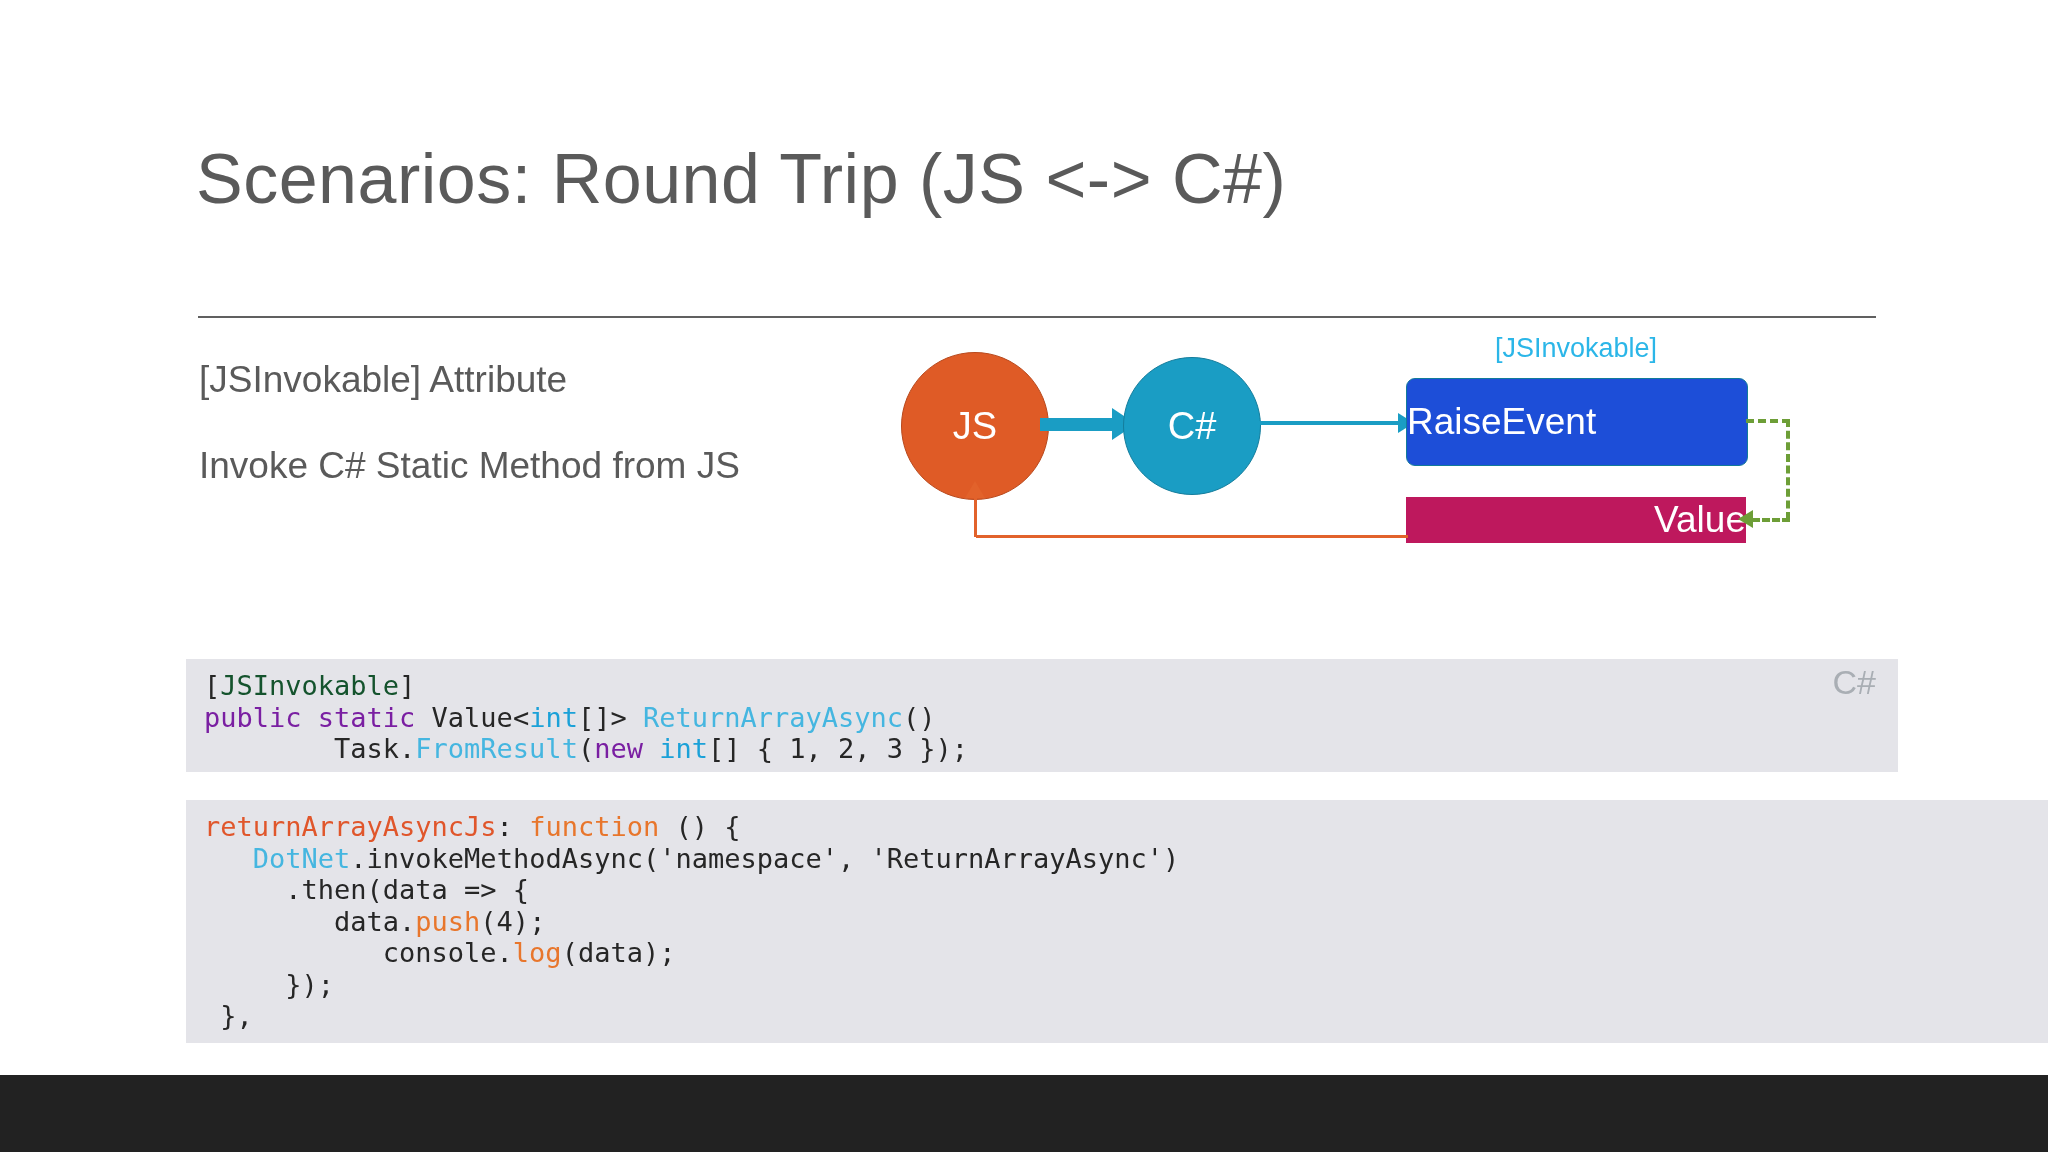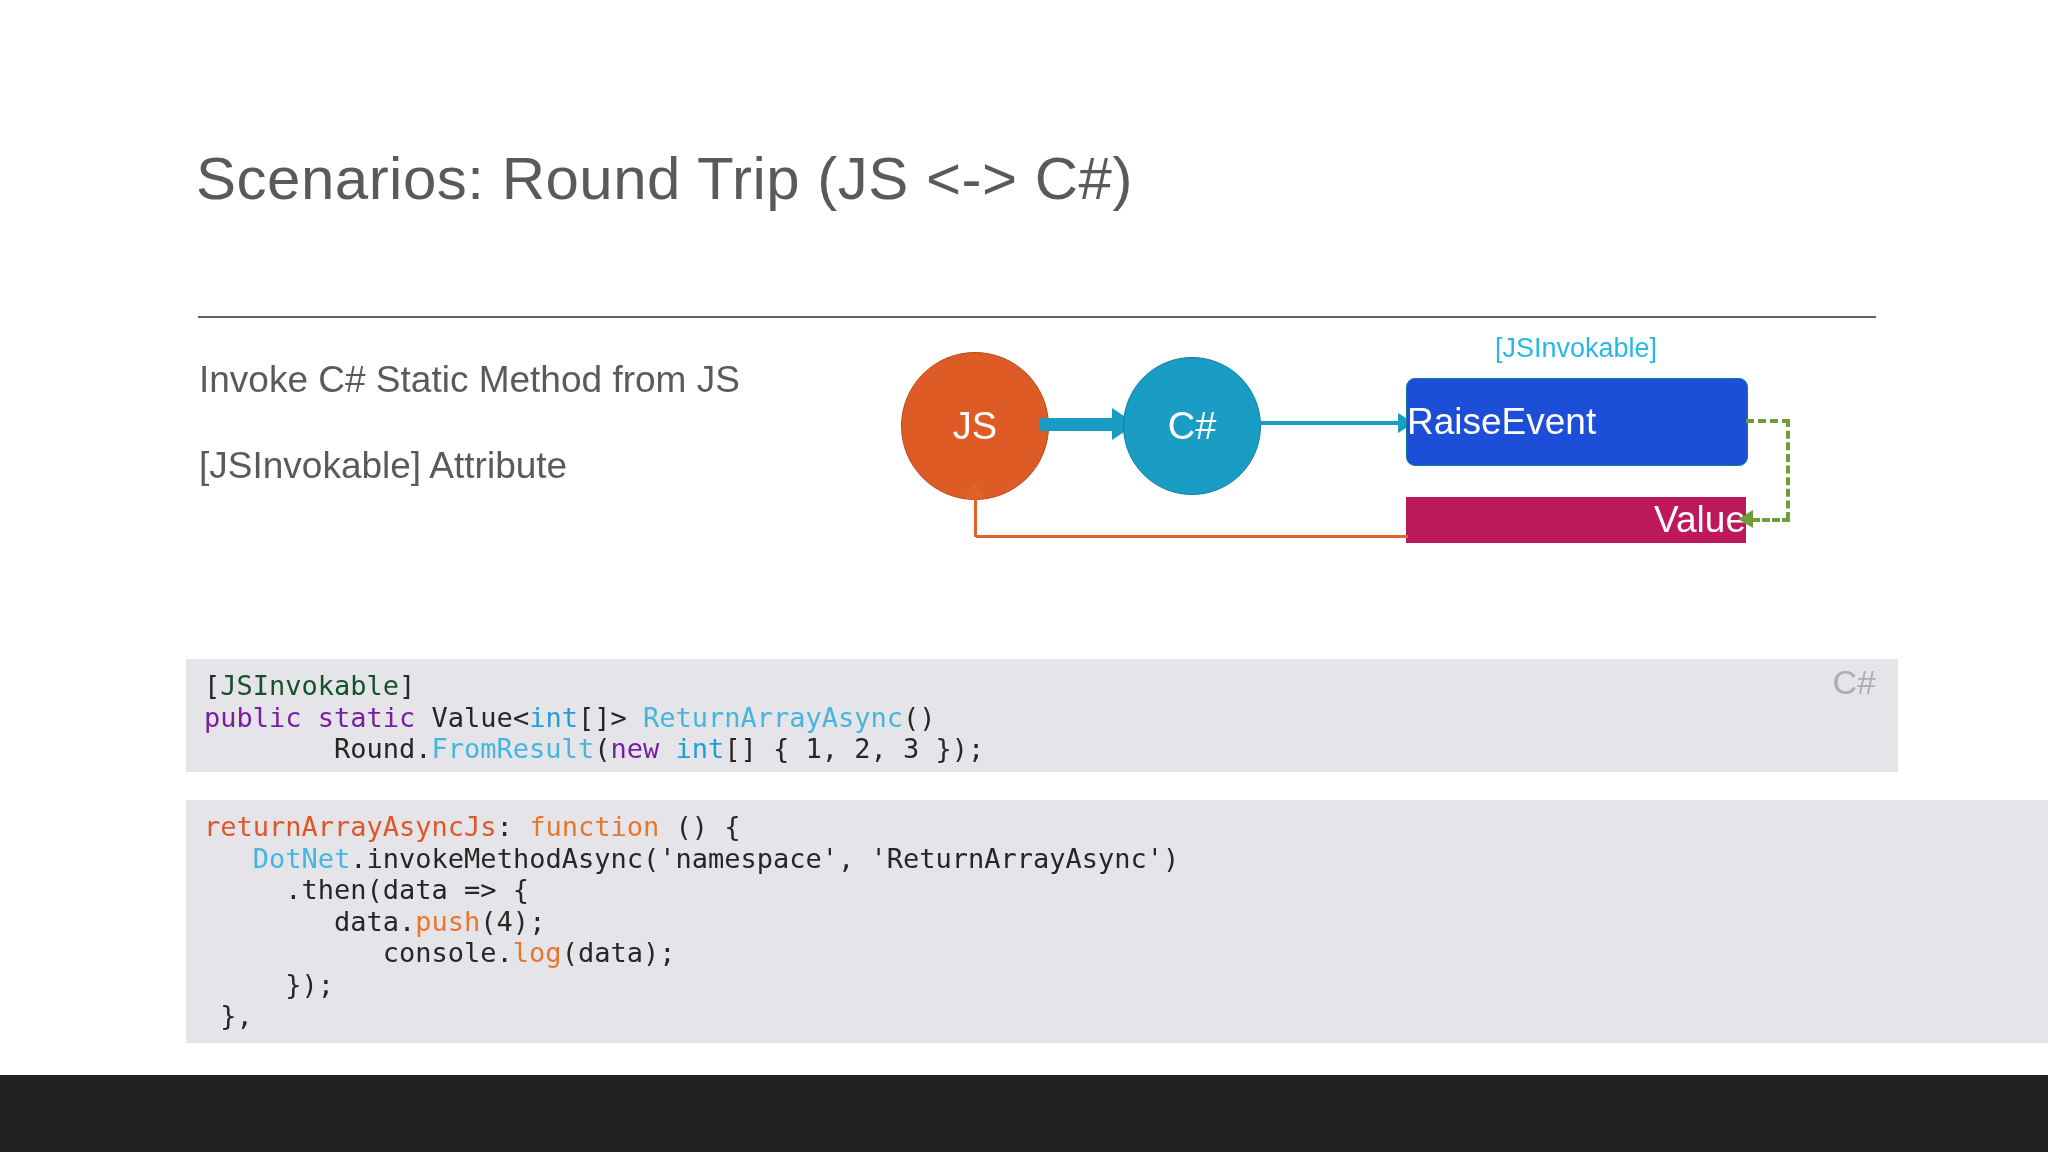--- a/index.html
+++ b/index.html
@@ -7,21 +7,21 @@
     width:2048px;height:1152px;
     background:#ffffff;
     font-family:"Liberation Sans", sans-serif;
     overflow:hidden;position:relative;
   }
   .slide{position:absolute;left:0;top:0;width:2048px;height:1152px;background:#fff;}
 
   
   .title{
     position:absolute;left:196px;top:124px;width:1700px;
-    font-size:60px;line-height:110px;
+    font-size:70px;line-height:110px;
     color:#5a5a5a;font-weight:400;letter-spacing:0.5px;
     white-space:nowrap;
   }
   .rule{
     position:absolute;left:198px;top:316px;width:1678px;height:0;
     border-top:2px solid #606060;
   }
 
   
   .bullets{position:absolute;left:199px;top:358px;width:640px;}
@@ -161,22 +161,22 @@
 </style>
 </head>
 <body>
 
 <div class="slide">
 
   <div class="title">Scenarios: Round Trip (JS &lt;-&gt; C#)</div>
   <div class="rule"></div>
 
   <div class="bullets">
+    <div class="bullet">[JSInvokable] Attribute</div>
     <div class="bullet">Invoke C# Static Method from JS</div>
-    <div class="bullet">[JSInvokable] Attribute</div>
   </div>
 
   <div class="diagram">
 
     <div class="label-jsinv">[JSInvokable]</div>
 
     <div class="circle circle-js">
       <span>JS</span>
     </div>
 
@@ -204,21 +204,21 @@
     <div class="dash-head"></div>
 
     <div class="ret-h"></div>
     <div class="ret-v"></div>
     <div class="ret-head"></div>
   </div>
 
   <div class="code-block code-cs">
     <div class="code-body"><span class="t-plain">[</span><span class="t-attr">JSInvokable</span><span class="t-plain">]</span>
 <span class="t-kw">public static</span> <span class="t-plain">Value</span><span class="t-plain">&lt;</span><span class="t-type">int</span><span class="t-plain">[]&gt;</span> <span class="t-fn">ReturnArrayAsync</span><span class="t-plain">()</span>
-<span class="t-plain">        Round.</span><span class="t-fn">FromResult</span><span class="t-plain">(</span><span class="t-kw">new</span> <span class="t-type">int</span><span class="t-plain">[] { 1, 2, 3 });</span></div>
+<span class="t-plain">        Task.</span><span class="t-fn">FromResult</span><span class="t-plain">(</span><span class="t-kw">new</span> <span class="t-type">int</span><span class="t-plain">[] { 1, 2, 3 });</span></div>
     <div class="lang-tag">C#</div>
   </div>
 
   <div class="code-block code-js">
     <div class="code-body"><span class="t-red">returnArrayAsyncJs</span><span class="t-plain">: </span><span class="t-orange">function</span><span class="t-plain"> () {</span>
 <span class="t-plain">   </span><span class="t-fn">DotNet</span><span class="t-plain">.invokeMethodAsync('namespace', 'ReturnArrayAsync')</span>
 <span class="t-plain">     .then(data =&gt; {</span>
 <span class="t-plain">        data.</span><span class="t-orange">push</span><span class="t-plain">(4);</span>
 <span class="t-plain">           console.</span><span class="t-orange">log</span><span class="t-plain">(data);</span>
 <span class="t-plain">     });</span>

